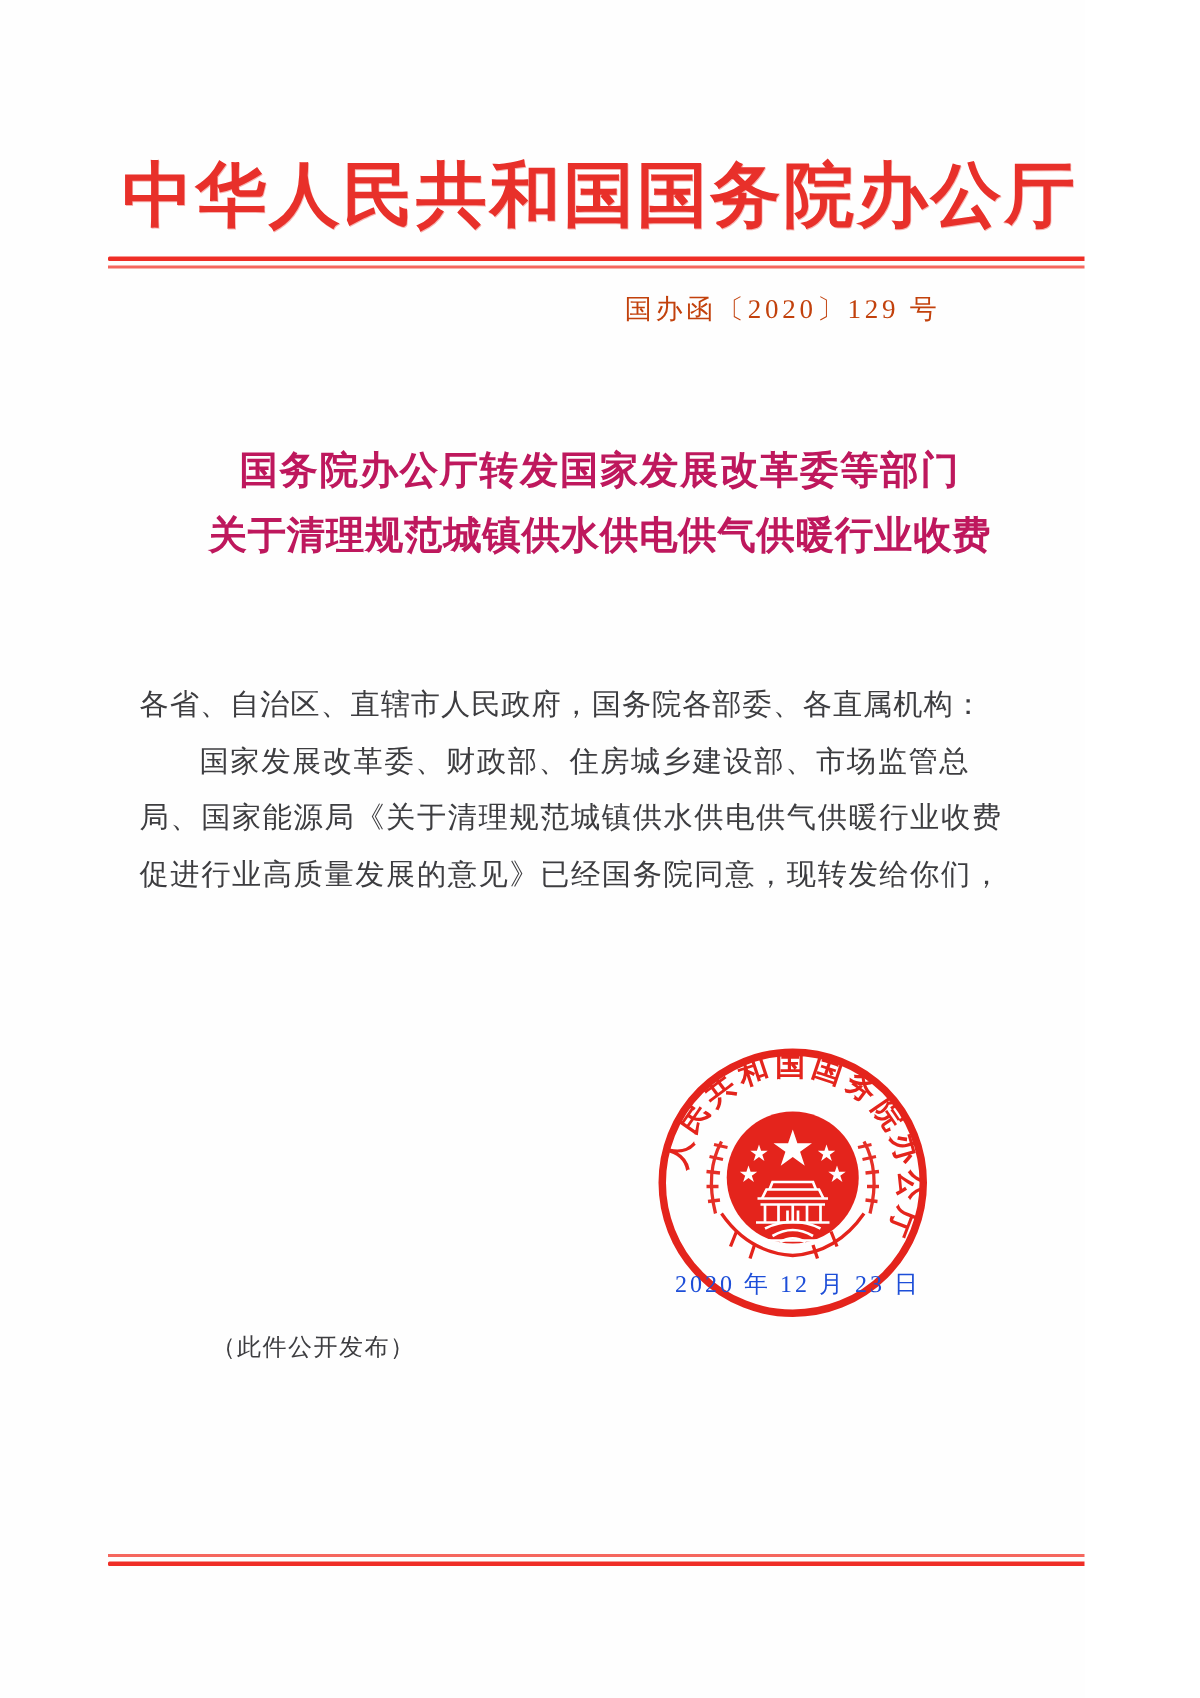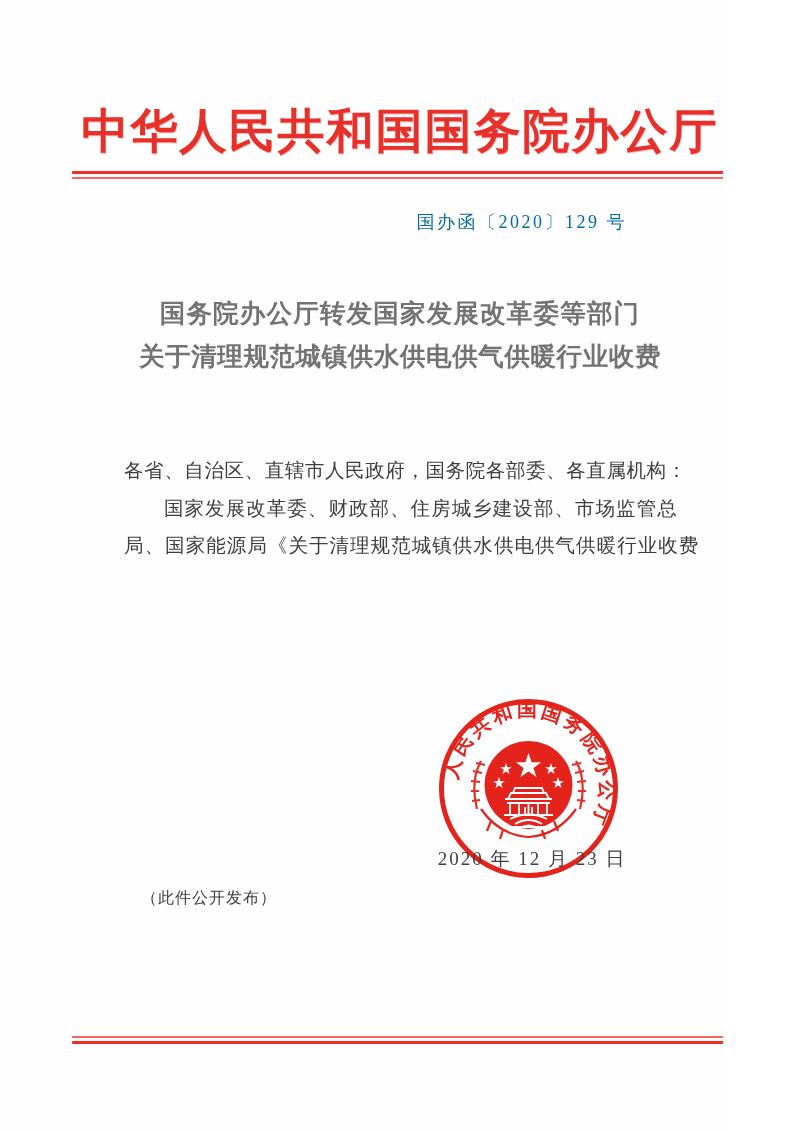--- a/index.html
+++ b/index.html
@@ -54,56 +54,56 @@
   .rule-thin {
     height: 1.5px;
     background: #f4564c;
     opacity: 0.9;
   }
 
   
   .doc-number {
     position: absolute;
     right: 96px;
-    top: 210px;
+    top: 194px;
     font-family: "Liberation Serif", "DejaVu Serif", serif;
     font-size: 18px;
-    color: #0369a1;
+    color: #c2410c;
     letter-spacing: 2.5px;
     white-space: nowrap;
   }
 
   
   .title-block {
     position: absolute;
     left: 0;
     top: 292px;
     width: 800px;
     text-align: center;
   }
   .title-line {
     font-family: "Liberation Serif", "DejaVu Serif", serif;
     font-size: 25.5px;
     font-weight: 700;
-    color: #737373;
+    color: #be185d;
     line-height: 43px;
     letter-spacing: 1.2px;
     white-space: nowrap;
   }
   .title-line.wide {
     letter-spacing: 0.6px;
   }
   .title-line.spaced {
     letter-spacing: 4px;
   }
 
   
   .body-block {
     position: absolute;
-    left: 124px;
+    left: 93px;
     top: 452px;
     width: 596px;
   }
   .body-line {
     font-family: "Liberation Serif", "DejaVu Serif", serif;
     font-size: 19.5px;
     color: #3d3d40;
     line-height: 37.5px;
     letter-spacing: 0.6px;
     white-space: nowrap;
@@ -128,22 +128,22 @@
   }
 
   
   .sign-date {
     position: absolute;
     left: 437px;
     top: 846px;
     width: 190px;
     text-align: center;
     font-family: "Liberation Serif", "DejaVu Serif", serif;
-    font-size: 19px;
-    color: #404040;
+    font-size: 16px;
+    color: #1d4ed8;
     letter-spacing: 2px;
     white-space: nowrap;
   }
 
   
   .release-note {
     position: absolute;
     left: 141px;
     top: 888px;
     font-family: "Liberation Serif", "DejaVu Serif", serif;
@@ -180,20 +180,21 @@
 
   <div class="title-block">
     <div class="title-line">国务院办公厅转发国家发展改革委等部门</div>
     <div class="title-line wide">关于清理规范城镇供水供电供气供暖行业收费</div>
   </div>
 
   <div class="body-block">
     <div class="body-line">各省、自治区、直辖市人民政府，国务院各部委、各直属机构：</div>
     <div class="body-line justify indent">国家发展改革委、财政部、住房城乡建设部、市场监管总</div>
     <div class="body-line justify">局、国家能源局《关于清理规范城镇供水供电供气供暖行业收费</div>
+    <div class="body-line justify">促进行业高质量发展的意见》已经国务院同意，现转发给你们，</div>
   </div>
 
   <div class="seal">
     <svg width="183" height="183" viewBox="0 0 183 183" aria-hidden="true">
       <defs>
         <path id="ringpath" d="M 91.5 91.5 m -72 0 a 72 72 0 1 1 144 0 a 72 72 0 1 1 -144 0"></path>
       </defs>
 
       <circle cx="91.5" cy="91.5" r="87" fill="none" stroke="#e4241c" stroke-width="5"></circle>
 

